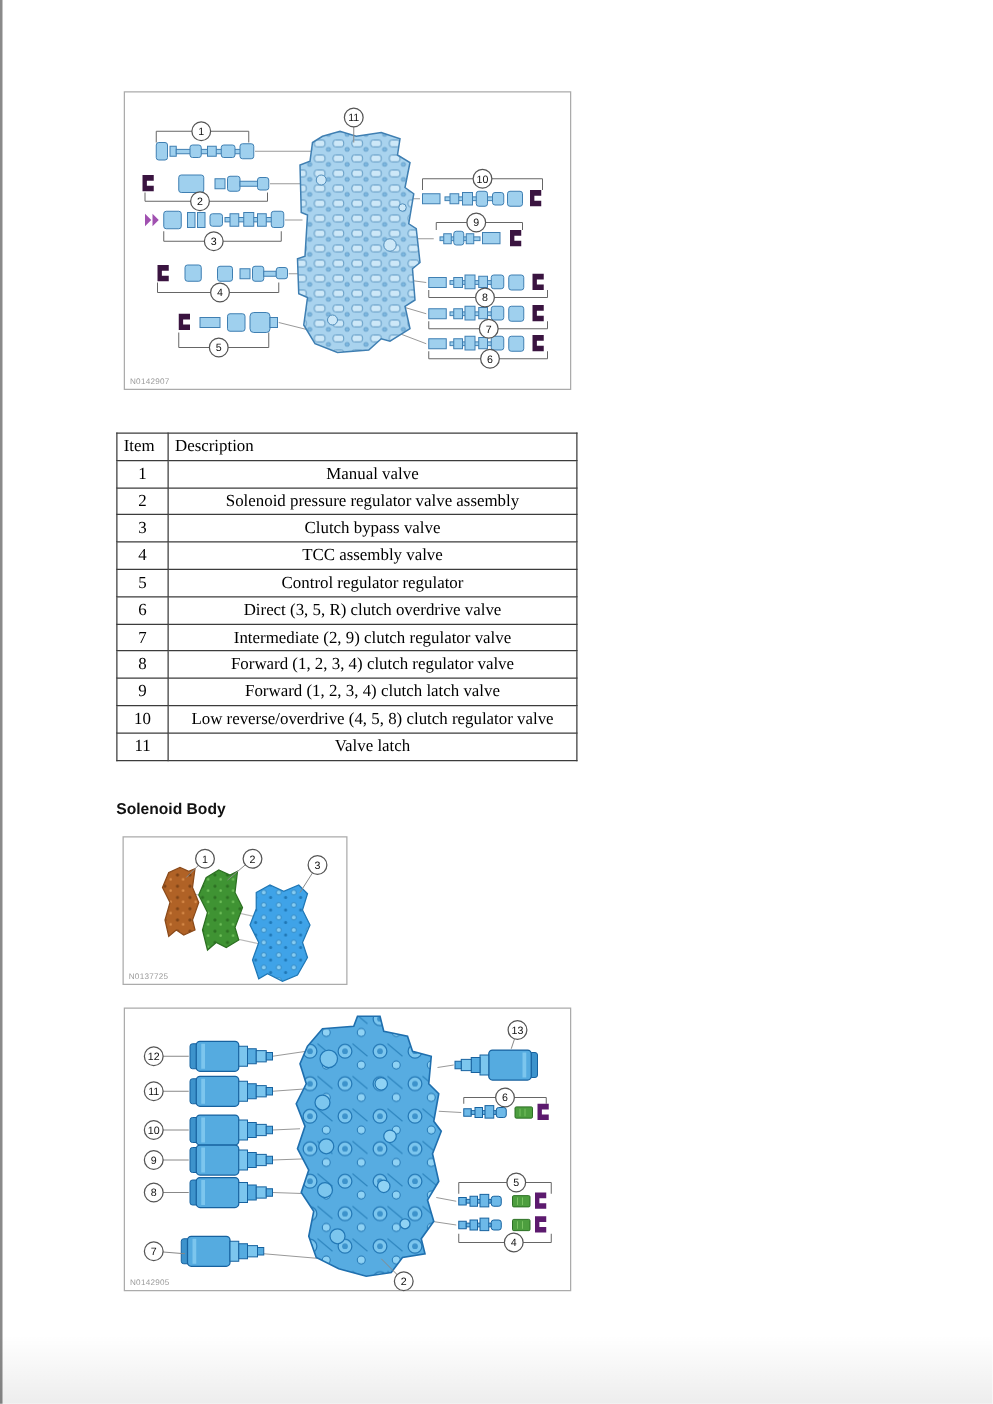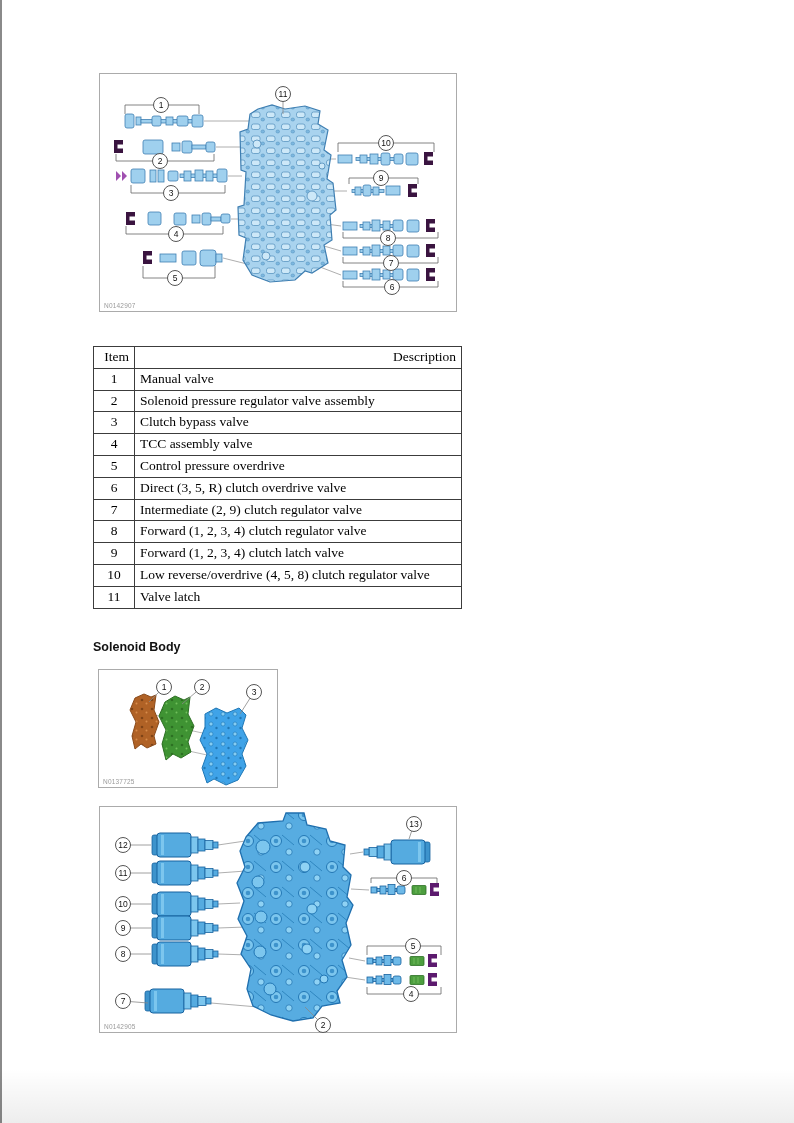--- a/index.html
+++ b/index.html
@@ -13,23 +13,23 @@
   .figure{position:absolute;background:#fff;border:1px solid #ababab;box-sizing:border-box;}
   #fig1{left:99px;top:73px;width:358px;height:239px;}
   #fig2{left:98px;top:669px;width:180px;height:119px;}
   #fig3{left:99px;top:806px;width:358px;height:227px;}
   .figure svg{position:absolute;left:0;top:0;}
   .wm{position:absolute;left:4px;bottom:2px;font-size:6.5px;color:#9a9a9a;letter-spacing:0.2px;}
   #valve-table{position:absolute;left:93px;top:346px;width:369px;border-collapse:collapse;
     font-family:"Liberation Serif",serif;font-size:13.5px;color:#000;}
   #valve-table th,#valve-table td{border:1px solid #3c3c3c;height:20.8px;padding:0 5px;
     font-weight:normal;line-height:1.1;}
-  #valve-table th{text-align:right;}
+  #valve-table th{text-align:left;}
   .c-item{width:30px;text-align:center;}
-  .c-desc{text-align:left;}
+  .c-desc{text-align:center;}
   #solenoid-heading{position:absolute;left:93px;top:640px;font-size:12.5px;font-weight:bold;color:#111;text-align:center;}
 </style>
 </head>
 <body>
 
 <div class="left-edge"></div>
 
 <div id="fig1" class="figure">
   <svg id="fig1-svg" viewBox="0 0 358 239" width="358" height="239">
     <defs>
@@ -237,21 +237,21 @@
       <tr>
         <td class="c-item">3</td>
         <td class="c-desc">Clutch bypass valve</td>
       </tr>
       <tr>
         <td class="c-item">4</td>
         <td class="c-desc">TCC assembly valve</td>
       </tr>
       <tr>
         <td class="c-item">5</td>
-        <td class="c-desc">Control pressure overdrive</td>
+        <td class="c-desc">Control regulator regulator</td>
       </tr>
       <tr>
         <td class="c-item">6</td>
         <td class="c-desc">Direct (3, 5, R) clutch overdrive valve</td>
       </tr>
       <tr>
         <td class="c-item">7</td>
         <td class="c-desc">Intermediate (2, 9) clutch regulator valve</td>
       </tr>
       <tr>

